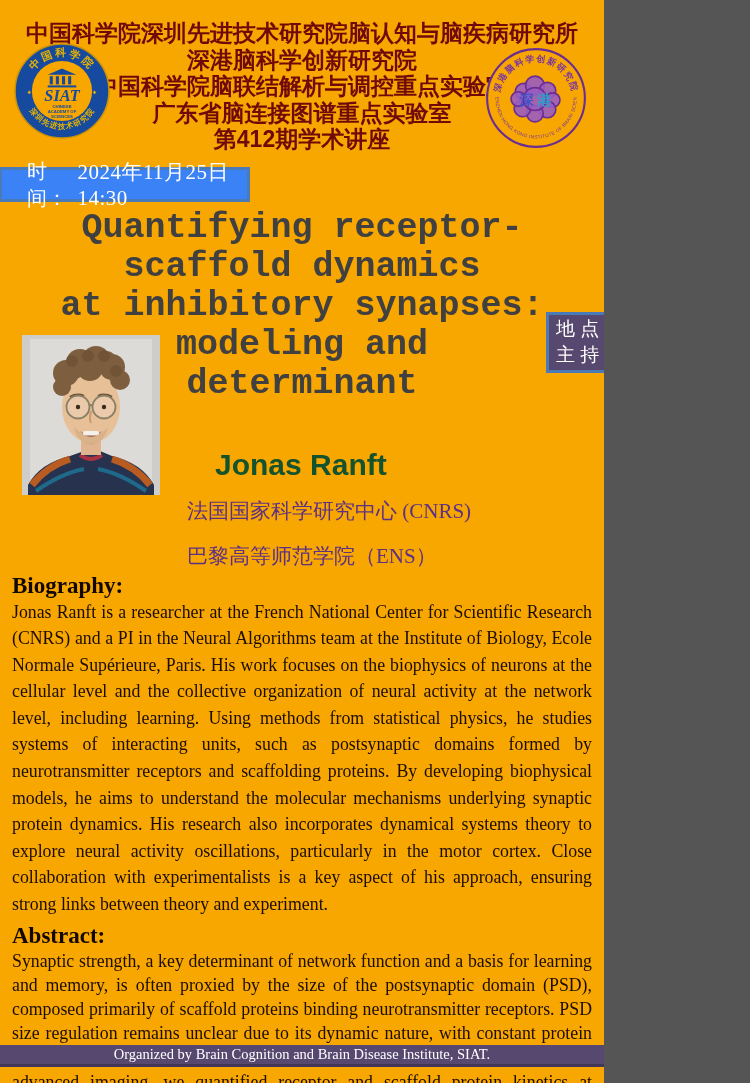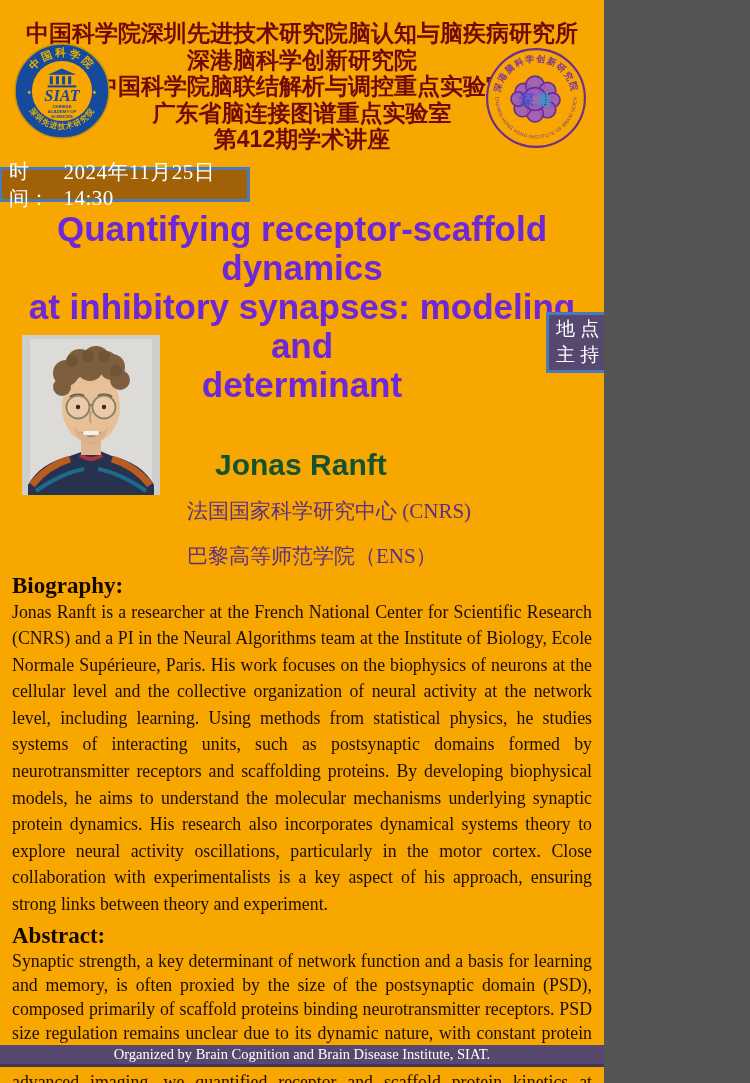--- a/index.html
+++ b/index.html
@@ -7,27 +7,27 @@
           font-family:"Liberation Serif",serif;}
   
   .header{padding-top:20px;text-align:center;color:#6f0a08;font-weight:bold;
           font-family:"Liberation Sans",sans-serif;font-size:23px;line-height:26.5px;}
   .header .hline{white-space:nowrap;}
   
   .logo-left{position:absolute;left:13px;top:42px;width:98px;height:98px;}
   .logo-right{position:absolute;right:16px;top:46px;width:104px;height:104px;}
   
   .time-banner{position:absolute;left:0;top:167px;width:250px;height:35px;box-sizing:border-box;
-      background:#a16207;border:3px solid #4a7ab8;border-left-width:2px;display:flex;align-items:center;
-      padding-left:7px;color:#fff;}
+      background:#3b82f6;border:3px solid #4a7ab8;border-left-width:2px;display:flex;align-items:center;
+      padding-left:25px;color:#fff;}
   .time-banner .tlabel{font-family:"Liberation Sans",sans-serif;font-size:20px;}
   .time-banner .tvalue{font-family:"Liberation Serif",serif;font-size:21px;letter-spacing:.5px;}
   
-  .title{margin:56px auto 0;text-align:center;font-weight:bold;color:#6d28d9;
-         font-size:35px;line-height:39px;font-family:Liberation Sans, sans-serif;}
+  .title{margin:56px auto 0;text-align:center;font-weight:bold;color:#404040;
+         font-size:35px;line-height:39px;font-family:Liberation Mono, monospace;}
   
   .photo{position:absolute;left:22px;top:335px;width:138px;height:160px;}
   
   .venue-box{position:absolute;left:546px;top:312px;width:197px;box-sizing:border-box;
       background:#57486f;border:3px solid #4a7ab8;padding:1px 7px 2px;color:#fff;
       font-family:"Liberation Sans",sans-serif;font-size:19px;line-height:26px;}
   .venue-box .vrow{white-space:nowrap;}
   .venue-box .vvalue{font-family:"Liberation Serif",serif;}
   
   .speaker-info{margin-left:187px;margin-top:46px;}

